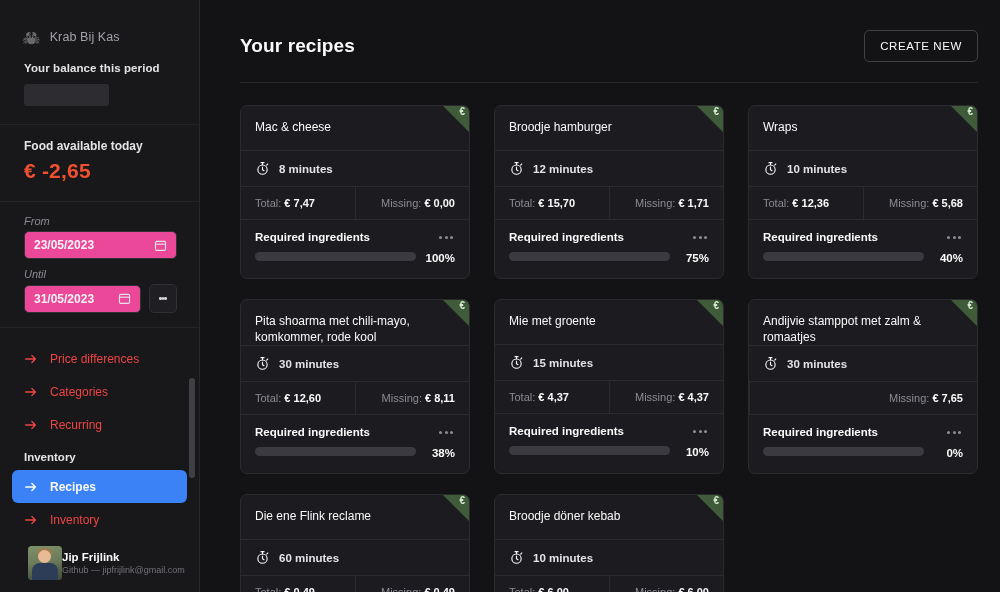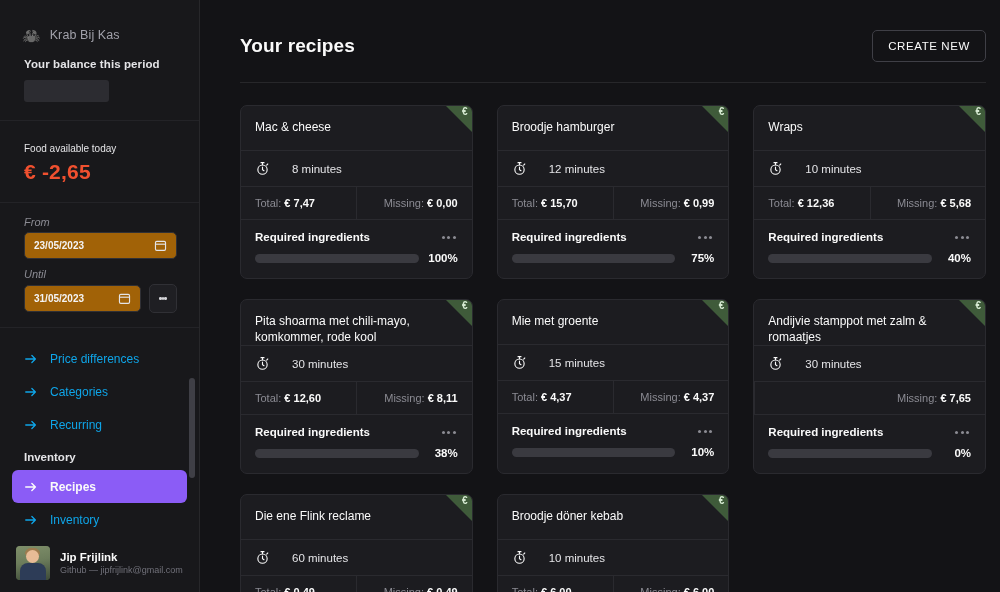--- a/index.html
+++ b/index.html
@@ -26,81 +26,81 @@
   }
   .brand-icon { font-size: 15px; line-height: 1; filter: grayscale(1) brightness(.85); }
   .brand-name { font-size: 12.5px; color: #a1a1aa; letter-spacing: .1px; }
 
   .sb-section { padding: 14px 22px 18px 24px; border-bottom: 1px solid #232327; }
   .sb-label { font-size: 11.5px; color: #e4e4e7; font-weight: 700; letter-spacing: .1px; }
   .skeleton {
     margin-top: 10px; width: 85px; height: 22px;
     background: #2c2c31; border-radius: 3px;
   }
-  .sb-label-2 { font-size: 10px; color: #e4e4e7; font-weight: 400; margin-top: 8px; }
+  .sb-label-2 { font-size: 12px; color: #e4e4e7; font-weight: 700; }
   .balance-amount {
     margin-top: 6px; font-size: 21px; font-weight: 700;
     color: #f0502f; letter-spacing: .2px;
   }
 
   .sb-dates { padding: 13px 22px 14px 24px; border-bottom: 1px solid #232327; }
   .field-label { font-size: 11px; color: #8b8b93; margin-bottom: 4px; font-style: italic; }
   .date-row { display: flex; align-items: center; gap: 8px; }
   .date-input {
     flex: 1 1 auto;
     display: flex; align-items: center; justify-content: space-between;
-    background: #a16207; border: 1px solid #303035;
+    background: #ec4899; border: 1px solid #303035;
     border-radius: 5px; padding: 6px 9px;
-    font-size: 10px; color: #f4f4f5; font-weight: 600;
+    font-size: 12px; color: #f4f4f5; font-weight: 600;
     min-width: 0;
   }
   .date-input.full { width: 100%; }
   .cal-ico { width: 13px; height: 13px; flex: 0 0 13px; }
   .kebab-btn {
     width: 28px; height: 29px; flex: 0 0 28px;
     background: #1f1f23; border: 1px solid #303035; border-radius: 5px;
     display: flex; align-items: center; justify-content: center;
   }
   .kebab-dot { width: 2.5px; height: 2.5px; border-radius: 50%; background: #d4d4d8; margin: 1px 0; }
   .field-gap { margin-top: 9px; }
 
   .sb-nav { padding: 14px 12px 0 12px; flex: 1 1 auto; position: relative; }
   .nav-item {
     display: flex; align-items: center; gap: 12px;
     height: 33px; padding: 0 12px; border-radius: 6px;
-    font-size: 12px; color: #0ea5e9; margin-bottom: 0px;
-  }
-  .nav-item.active { background: #8b5cf6; color: #fafafa; font-weight: 600; }
+    font-size: 12px; color: #ef4444; margin-bottom: 0px;
+  }
+  .nav-item.active { background: #3b82f6; color: #fafafa; font-weight: 600; }
   .arrow-ico { width: 14px; height: 14px; flex: 0 0 14px; }
   .nav-group-title {
     font-size: 11.5px; color: #e4e4e7; font-weight: 600;
     padding: 0 12px; margin: 10px 0 7px 0;
   }
   .sb-scrollbar {
     position: absolute; right: 4px; top: 50px;
     width: 6px; height: 100px; border-radius: 3px; background: #3f3f46;
   }
 
   .sb-user {
-    display: flex; align-items: center; gap: 10px;
-    padding: 10px 14px 12px 16px;
+    display: flex; align-items: center; gap: 0;
+    padding: 10px 14px 12px 28px;
   }
   .avatar {
     width: 34px; height: 34px; flex: 0 0 34px; border-radius: 4px;
     overflow: hidden; background: #4a5a44; position: relative;
   }
   .av-sky { position:absolute; inset:0; background: linear-gradient(170deg,#7f8f6a 0%,#6d7d5c 45%,#3d4a38 100%); }
   .av-head { position:absolute; left:10px; top:4px; width:13px; height:13px; border-radius:50%; background:#e8bb96; }
   .av-hair { position:absolute; left:9px; top:2px; width:15px; height:7px; border-radius:8px 8px 2px 2px; background:#9c7b4e; }
   .av-body { position:absolute; left:4px; top:17px; width:26px; height:18px; border-radius:8px 8px 0 0; background:#2d3c57; }
   .user-name { font-size: 11.5px; font-weight: 700; color: #fafafa; }
   .user-sub { font-size: 9px; color: #71717a; margin-top: 2px; }
 
   
-  .main { flex: 1 1 auto; height: 592px; padding: 0 14px 0 40px; overflow: hidden; }
+  .main { flex: 1 1 auto; height: 592px; padding: 0 22px 0 40px; overflow: hidden; }
   .main-header {
     display: flex; align-items: center; justify-content: space-between;
     padding: 30px 0 20px 0; border-bottom: 1px solid #27272a;
   }
   .page-title { font-size: 19px; font-weight: 700; color: #fafafa; letter-spacing: .1px; }
   .create-btn {
     border: 1px solid #3f3f46; border-radius: 5px;
     padding: 9px 15px; font-size: 11.5px; color: #fafafa;
     letter-spacing: .6px; background: transparent;
   }
@@ -124,39 +124,39 @@
     font-size: 10px; color: #d6ead2; font-weight: 600; line-height: 1;
   }
   .card-title {
     padding: 13px 14px 0 14px;
     font-size: 12px; font-weight: 400; color: #fafafa;
     line-height: 1.35; min-height: 44px;
     white-space: pre-line;
   }
   .card-sep { height: 1px; background: #2a2a2f; }
   .card-time {
-    display: flex; align-items: center; gap: 22px;
-    padding: 10px 14px; font-size: 11.5px; color: #e4e4e7; font-weight: 400;
+    display: flex; align-items: center; gap: 9px;
+    padding: 10px 14px; font-size: 11.5px; color: #e4e4e7; font-weight: 700;
   }
   .watch-ico { width: 15px; height: 15px; flex: 0 0 15px; }
   .card-money { display: flex; }
   .money-cell {
     flex: 1 1 50%; padding: 10px 14px; font-size: 11px; color: #8b8b93;
   }
   .money-cell.right { text-align: right; border-left: 1px solid #2a2a2f; }
   .money-cell b { color: #fafafa; font-weight: 700; }
   .card-req {
     display: flex; align-items: center; justify-content: space-between;
     padding: 11px 14px 0 14px;
   }
   .req-label { font-size: 11.5px; font-weight: 700; color: #fafafa; }
   .req-dots { display: flex; gap: 2.5px; align-items: center; padding-right: 2px; }
   .req-dots i { width: 3px; height: 3px; border-radius: 50%; background: #8b8b93; display: block; }
   .card-progress {
-    display: flex; align-items: center; gap: 9px;
+    display: flex; gap: 9px;
     padding: 9px 14px 14px 14px;
   }
   .track { flex: 1 1 auto; height: 9px; border-radius: 5px; background: #3a3a40; overflow: hidden; }
   .fill { height: 100%; border-radius: 5px; }
   .pct { font-size: 11.5px; font-weight: 700; color: #fafafa; min-width: 30px; text-align: right; }
 </style>
 </head>
 <body>
 
 <div class="app">
@@ -304,21 +304,21 @@
           <div class="card-time">
             <svg class="watch-ico" viewBox="0 0 20 20" fill="none" stroke="#fafafa" stroke-width="1.5" stroke-linecap="round">
               <circle cx="10" cy="11.5" r="6.2"></circle>
               <path d="M10 8.2v3.3l2 1.4M8 2.2h4M10 2.2v2.8M15.6 5.4l1.4-1.4"></path>
             </svg>
             <span>12 minutes</span>
           </div>
           <div class="card-sep"></div>
           <div class="card-money">
             <div class="money-cell"><span>Total: </span><b>€ 15,70</b></div>
-            <div class="money-cell right"><span>Missing: </span><b>€ 0,99</b></div>
+            <div class="money-cell right"><span>Missing: </span><b>€ 1,71</b></div>
           </div>
           <div class="card-sep"></div>
           <div class="card-req">
             <span class="req-label">Required ingredients</span>
             <span class="req-dots">
               <i></i>
               <i></i>
               <i></i>
             </span>
           </div>

